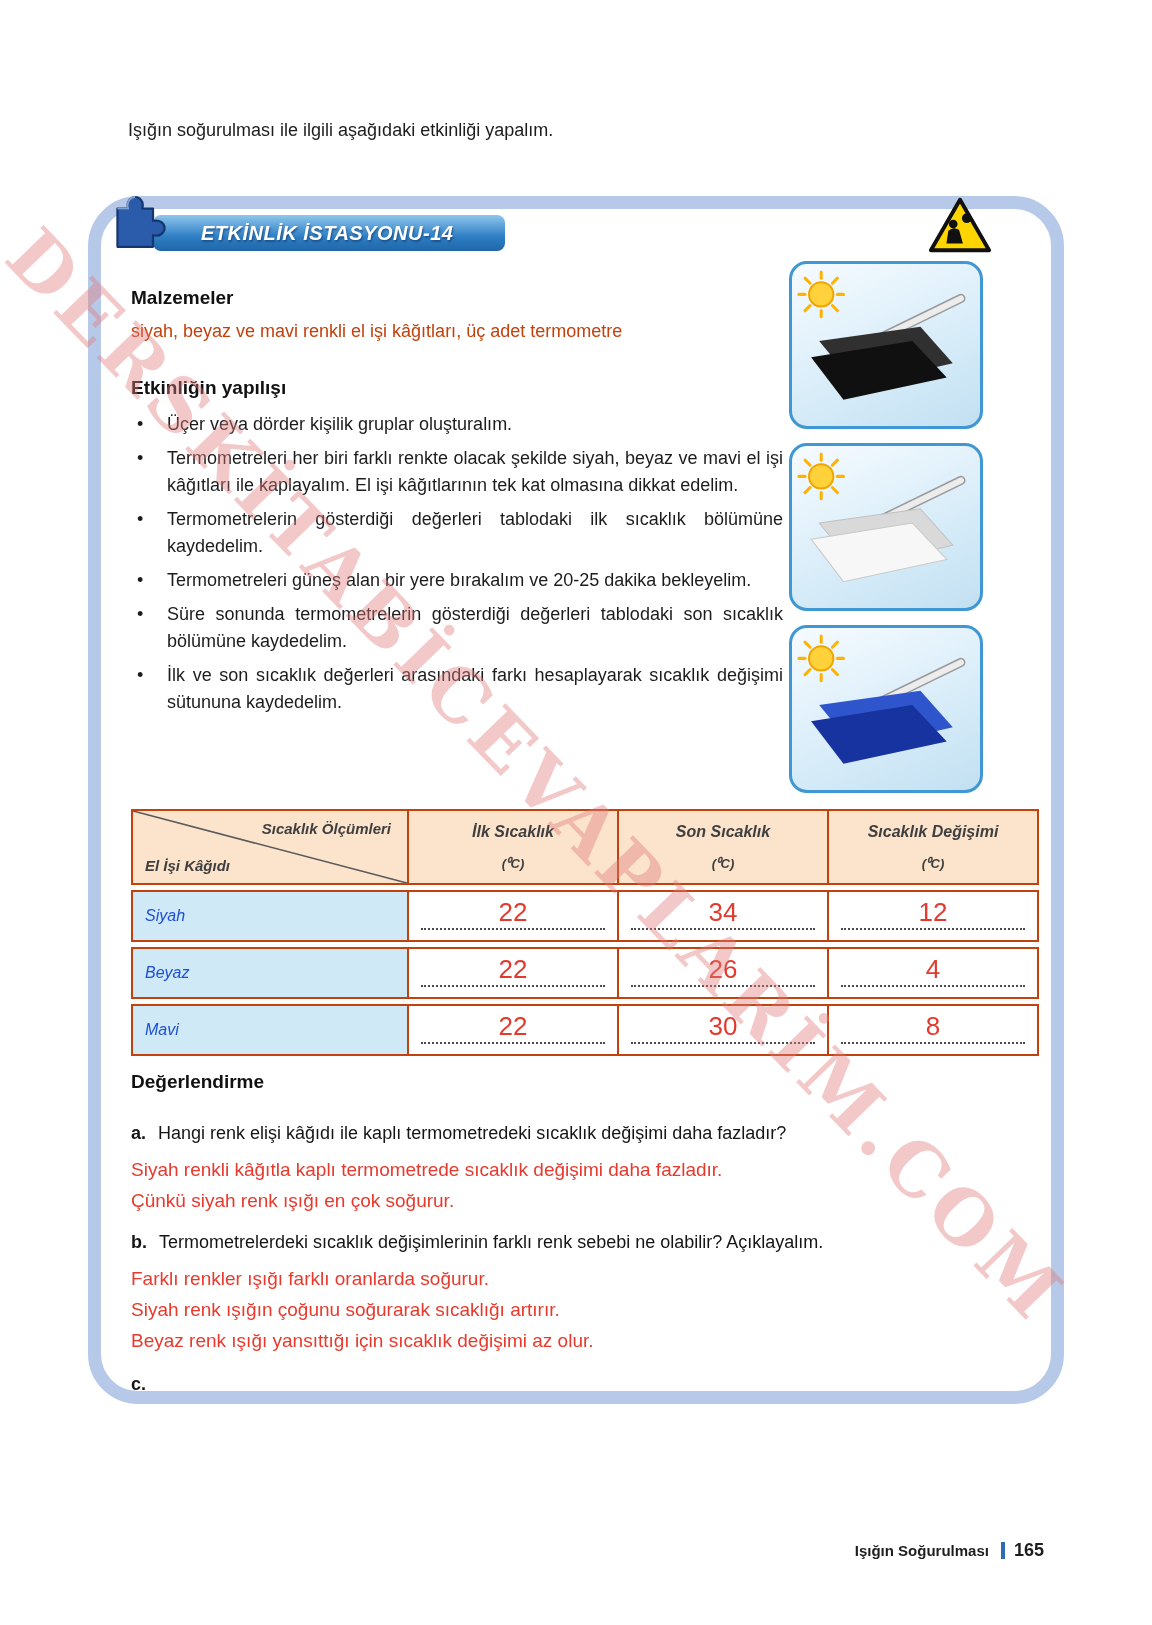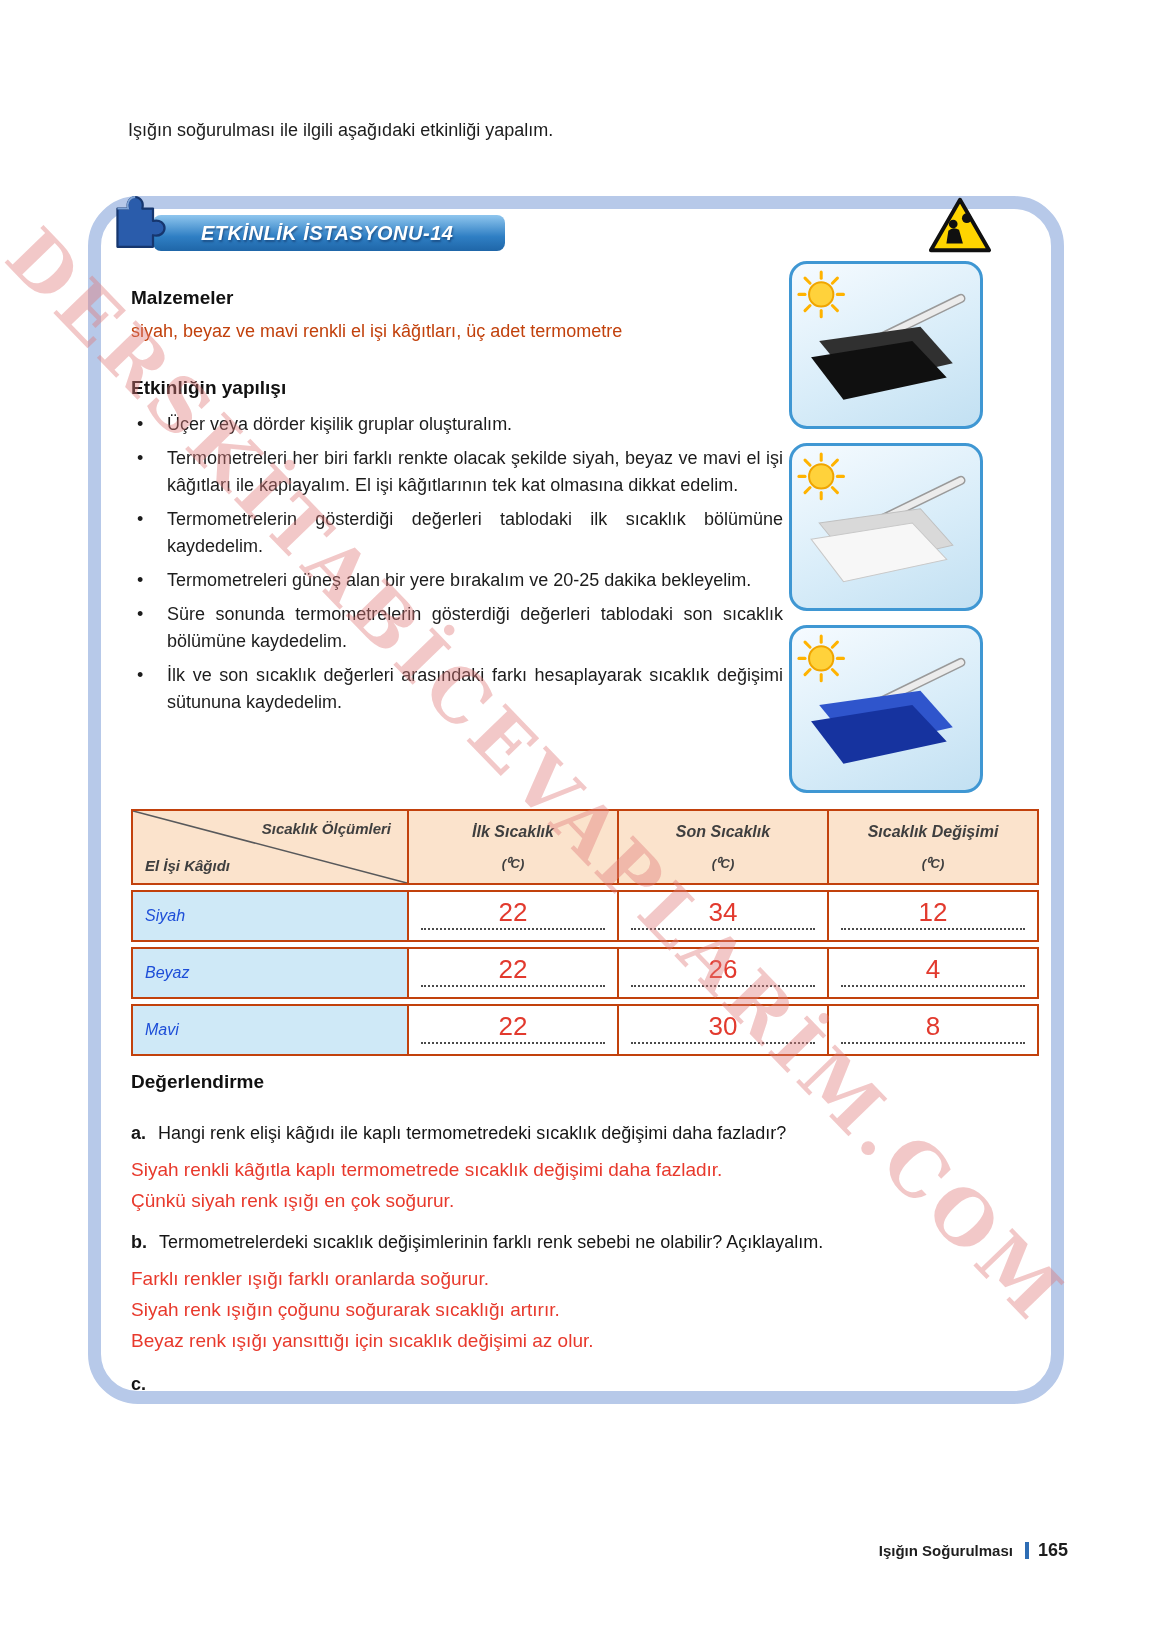--- a/index.html
+++ b/index.html
@@ -73,21 +73,21 @@
   
   .evaluation { position:absolute; left:30px; top:862px; width:908px; }
   .eval-heading { font-size:19px; font-weight:bold; color:#111; margin:0 0 30px 0; }
   .q-row { display:flex; gap:12px; font-size:18px; color:#151515; margin:0 0 10px 0; }
   .q-row.qb { margin-top:16px; }
   .q-row.qc { margin-top:18px; }
   .q-label { font-weight:bold; }
   .answer { color:#e8392c; font-size:19px; line-height:31px; margin:0; }
 
   
-  .footer { position:absolute; left:0; top:1540px; width:1044px; text-align:right; font-size:15px; color:#1d1d1d;padding-left:24px; }
+  .footer { position:absolute; left:0; top:1540px; width:1044px; text-align:right; font-size:15px; color:#1d1d1d; }
   .footer-section { font-weight:bold; }
   .footer-bar { display:inline-block; width:4px; height:17px; background:#2e6db4; margin:0 9px -3px 12px; }
   .footer-page { font-weight:bold; font-size:18px; }
 
   
   .watermark {
     position:absolute; left:52px; top:212px; transform:rotate(46deg); transform-origin:0 0;
     font-family:"DejaVu Serif", serif; font-weight:bold; font-size:74px; letter-spacing:6px;
     color:rgba(224,124,124,0.42); white-space:nowrap; z-index:40; pointer-events:none;
   }

